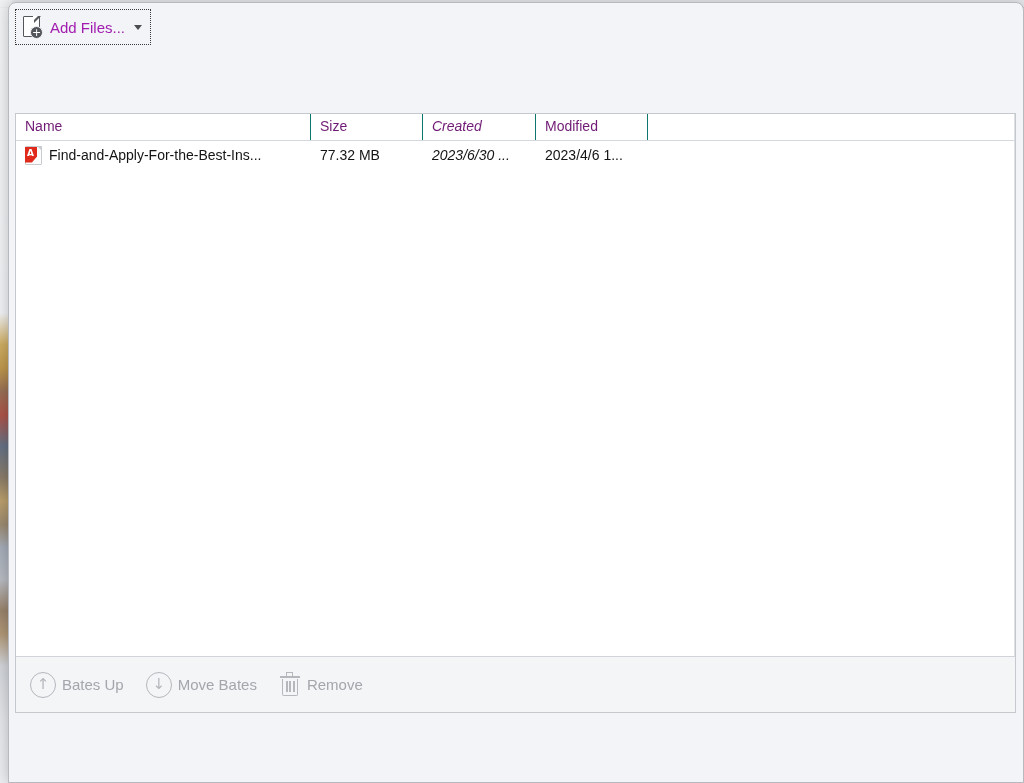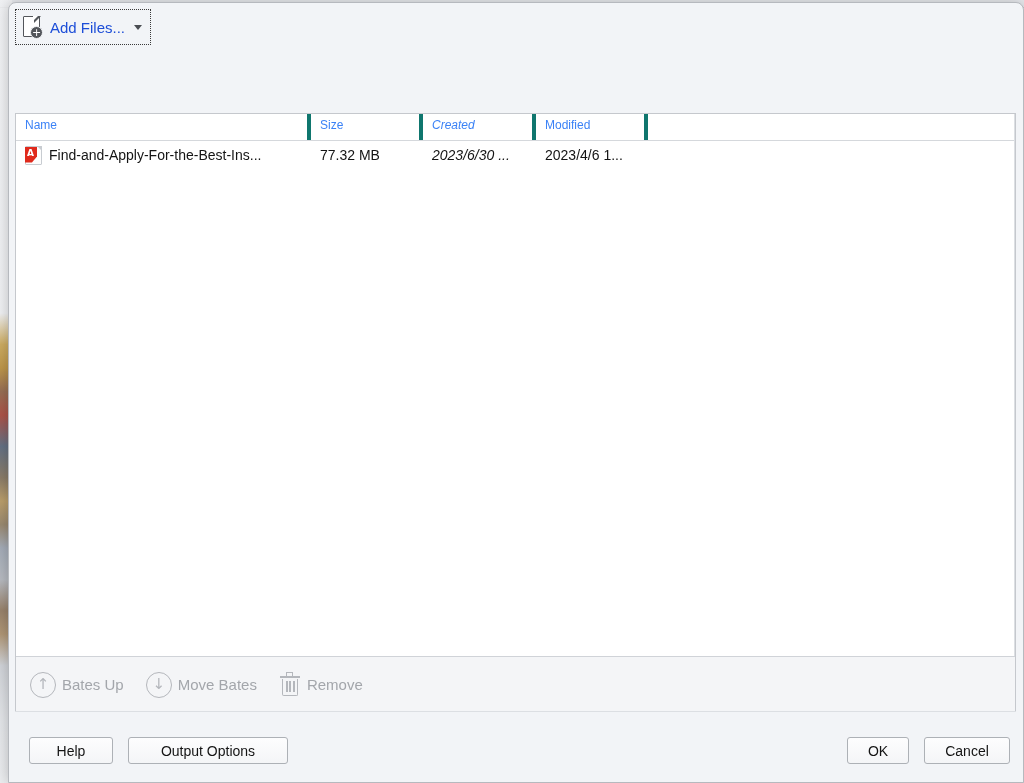--- a/index.html
+++ b/index.html
@@ -142,21 +142,21 @@
   }
   #add-files-icon .plus {
     position: absolute; left: 8px; top: 12px;
     width: 13px; height: 13px; border-radius: 50%;
     background: #53565b;
     display: flex; align-items: center; justify-content: center;
     color: #fff; font-size: 11px; line-height: 1;
     font-family: "DejaVu Sans", sans-serif;
     border: 1.5px solid #f2f4f7;
   }
-  #add-files-label { font-size: 15px; color: #1d4ed8; margin-left: 2px; }
+  #add-files-label { font-size: 15px; color: #a21caf; margin-left: 2px; }
   #add-files-caret {
     margin-left: 7px; width: 0; height: 0;
     border-left: 4.5px solid transparent;
     border-right: 4.5px solid transparent;
     border-top: 5px solid #4a4d52;
   }
 
   
   #panel {
     position: absolute;
@@ -177,23 +177,23 @@
   }
 
   
   #table-wrap { flex: 1; background: #fff; position: relative; overflow: hidden; }
   #col-head {
     display: flex; height: 27px;
     border-bottom: 1px solid #d5d8dc;
     background: #fff;
   }
   #col-head .th {
-    font-size: 12px; color: #3b82f6;
+    font-size: 14px; color: #701a75;
     padding: 4px 0 0 9px;
-    border-right: 4px solid #0f766e;
+    border-right: 1px solid #0f766e;
     position: relative;
     cursor: default;
   }
   .c-name { width: 295px; }
   .c-size { width: 112px; }
   .c-created { width: 113px; font-style: italic; }
   .c-modified { width: 112px; }
   .c-warn { width: 358px; }
   #head-tail { flex: 1; border-right: 1px solid #dcdfe3; }
 
@@ -381,25 +381,14 @@
               <i></i>
               <i></i>
               <i></i>
             </span>
         </span>
         <span class="lbl">Remove</span>
       </div>
     </div>
   </div>
 
-  <div id="footer">
-    <div id="footer-sep"></div>
-    <div id="footer-left">
-      <button class="btn" id="btn-help">Help</button>
-      <button class="btn" id="btn-output-options">Output Options</button>
-    </div>
-    <div id="footer-right">
-      <button class="btn" id="btn-ok">OK</button>
-      <button class="btn" id="btn-cancel">Cancel</button>
-    </div>
-  </div>
 
 </div>
 
 </body></html>

